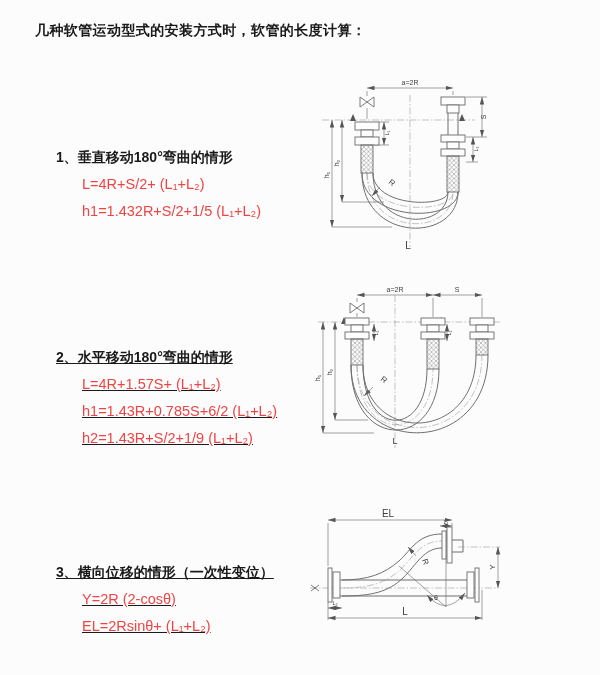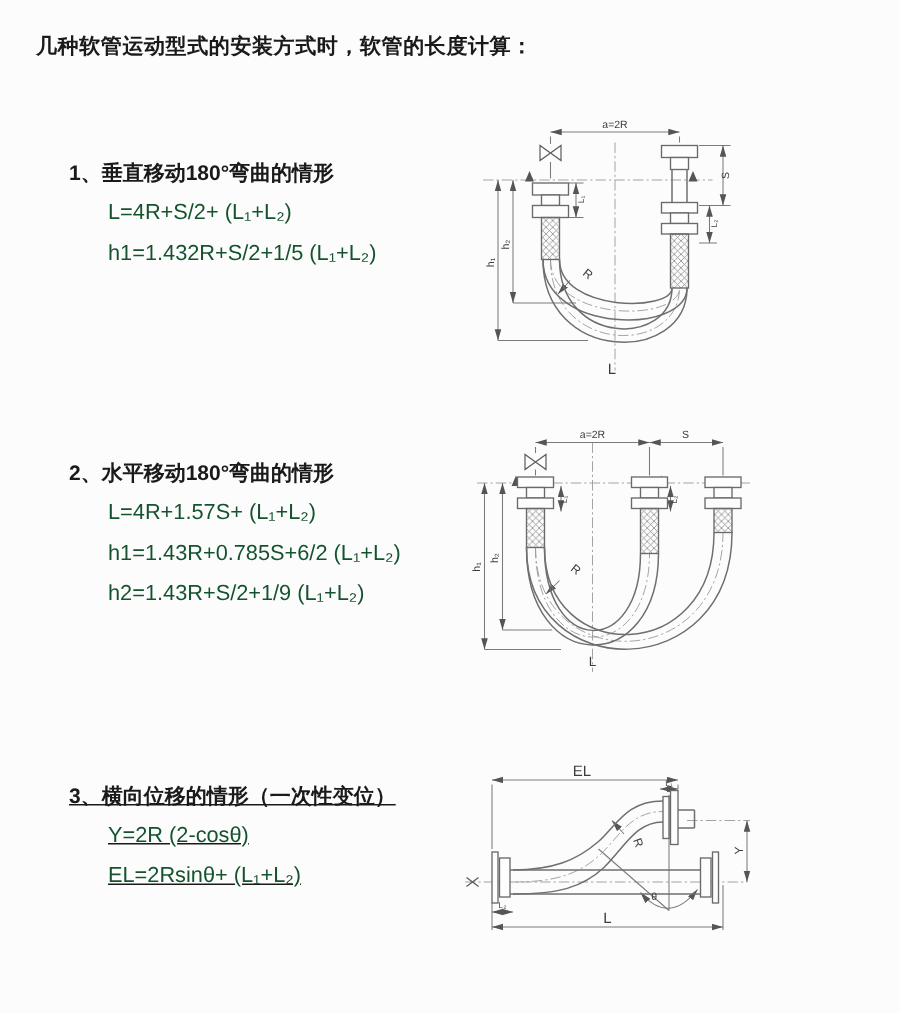--- a/index.html
+++ b/index.html
@@ -1,27 +1,27 @@
 <!DOCTYPE html>
 <html><head>
 <meta charset="utf-8">
 <style>
   html,body{margin:0;padding:0;}
   body{
     width:600px;height:675px;background:#fcfcfc;position:relative;overflow:hidden;
     font-family:"Liberation Sans","DejaVu Sans",sans-serif;color:#1a1a1a;
   }
   .page-title{
-    position:absolute;left:24px;top:22px;font-size:14px;font-weight:bold;
+    position:absolute;left:35px;top:22px;font-size:14px;font-weight:bold;
     letter-spacing:.4px;white-space:nowrap;
   }
-  .sec{position:absolute;left:46px;width:275px;}
+  .sec{position:absolute;left:56px;width:275px;margin-top:42px;}
   .sec-heading{font-size:14px;font-weight:bold;height:27px;line-height:27px;white-space:nowrap;}
-  .formula{font-size:14.5px;height:27px;line-height:27px;margin-left:26px;white-space:nowrap;color:#14532d;}
-  #sec1{top:102px;} #sec2{top:302px;} #sec3{top:517px;text-decoration:underline;}
+  .formula{font-size:14.5px;height:27px;line-height:27px;margin-left:26px;white-space:nowrap;color:#ef4444;}
+  #sec1{top:102px;} #sec2{top:302px;text-decoration:underline;} #sec3{top:517px;text-decoration:underline;}
   .diag{position:absolute;}
   #d1{left:310px;top:75px;} #d2{left:310px;top:280px;} #d3{left:300px;top:500px;}
   svg text{font-family:"Liberation Sans","DejaVu Sans",sans-serif;fill:#3c3c3c;}
   .geo{stroke:#6f6f6f;stroke-width:1;fill:none;}
   .thin{stroke:#7a7a7a;stroke-width:.7;fill:none;}
   .cl{stroke:#9a9a9a;stroke-width:.6;fill:none;stroke-dasharray:7 2 1.5 2;}
   .plate{fill:#fdfdfd;stroke:#6a6a6a;stroke-width:.9;}
 </style>
 </head>
 <body>

